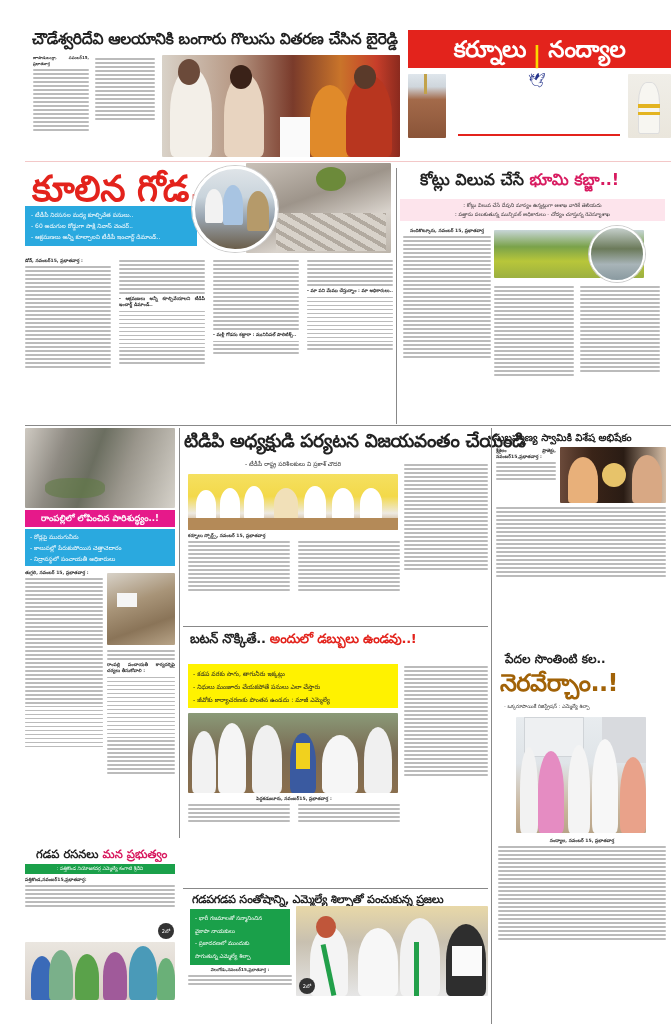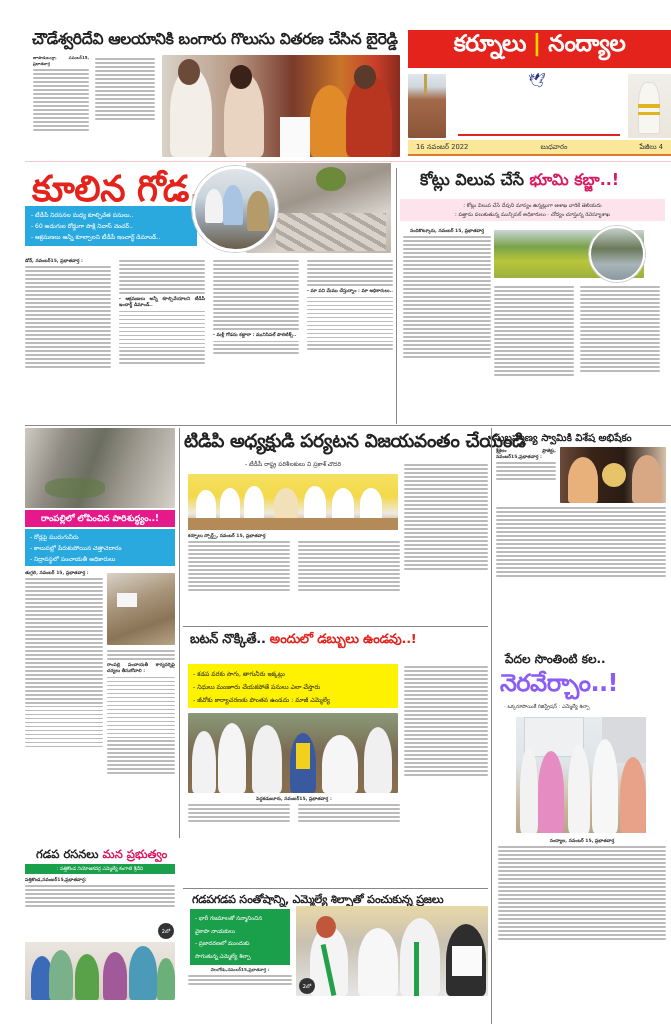--- a/index.html
+++ b/index.html
@@ -68,40 +68,35 @@
   <div class="fig" style="left:16px;top:4px;width:22px;height:26px;background:#6b4a3a;border-radius:50%;"></div>
   <div class="fig" style="left:62px;top:18px;width:40px;height:84px;background:#e8d4c0;"></div>
   <div class="fig" style="left:68px;top:10px;width:22px;height:24px;background:#3a2218;border-radius:50%;"></div>
   <div class="fig" style="left:148px;top:30px;width:40px;height:72px;background:#e08a2a;"></div>
   <div class="fig" style="left:184px;top:20px;width:46px;height:82px;background:#b8361f;"></div>
   <div class="fig" style="left:192px;top:10px;width:22px;height:24px;background:#5a3a2a;border-radius:50%;"></div>
   <div style="position:absolute;left:118px;top:62px;width:30px;height:40px;background:#fafafa;"></div>
 </div>
 
 <div class="abs" style="left:408px;top:30px;width:263px;height:128px;">
-  <div class="abs" style="left:0;top:0;width:263px;height:38px;background:#e3231c;display:flex;align-items:flex-start;justify-content:center;">
+  <div class="abs" style="left:0;top:0;width:263px;height:38px;background:#e3231c;display:flex;align-items:flex-end;justify-content:center;">
     <span style="color:#fff;font-weight:bold;font-size:23px;letter-spacing:-0.5px;">కర్నూలు</span>
     <span style="color:#fbd800;font-weight:bold;font-size:23px;margin:0 7px;">|</span>
     <span style="color:#fff;font-weight:bold;font-size:23px;letter-spacing:-0.5px;">నంద్యాల</span>
   </div>
   <div class="photo" style="left:0;top:44px;width:38px;height:64px;background:linear-gradient(180deg,#dfe6ec 0%,#cfd6dc 20%,#a36a4a 40%,#8a5438 100%);">
     <div style="position:absolute;left:16px;top:0;width:3px;height:20px;background:#c2a24a;"></div>
   </div>
   <div class="abs" style="left:120px;top:42px;font-size:14px;color:#23328a;">🕊</div>
   <div class="abs" style="left:50px;top:104px;width:162px;height:2px;background:#e3231c;"></div>
   <div class="photo" style="left:220px;top:44px;width:43px;height:64px;background:linear-gradient(180deg,#f0eee8 0%,#eae6dc 100%);">
     <div style="position:absolute;left:10px;top:8px;width:22px;height:52px;background:#f7f6f1;border-radius:40% 40% 10% 10%;border:1px solid #ddd;"></div>
     <div style="position:absolute;left:10px;top:30px;width:22px;height:4px;background:#e3b421;"></div>
     <div style="position:absolute;left:10px;top:38px;width:22px;height:3px;background:#e3b421;"></div>
   </div>
-  <div class="abs" style="left:0;top:110px;width:263px;height:16px;background:#fbe79a;border-bottom:2px solid #e0792a;display:flex;align-items:center;justify-content:space-between;padding:0 8px;font-size:6.8px;color:#333;">
-    <span>16 నవంబర్ 2022</span>
-    <span>బుధవారం</span>
-    <span>పేజీలు 4</span>
-  </div>
 </div>
 
 <div class="rule" style="left:25px;top:161px;width:646px;height:1px;background:#f3c8c8;"></div>
 
 <div class="hl" style="left:32px;top:168px;font-size:36px;color:#e3231c;letter-spacing:-0.5px;">కూలిన గోడ..!</div>
 <div class="bullet-box" style="left:25px;top:206px;width:172px;height:40px;background:#2aa9df;padding:3px 6px;font-size:6px;line-height:11px;">
   <div>- టీడీపీ నిరసనల మధ్య కూల్చివేత పనులు..</div>
   <div>- 60 అడుగుల రోడ్డుగా పాక్షి నివాస్ వెంచర్..</div>
   <div>- ఆక్రమణలు అన్నీ కూల్చాలని టీడీపీ ఇంచార్జ్ డిమాండ్..</div>
 </div>
@@ -592,21 +587,21 @@
         <div class="line"></div>
         <div class="line"></div>
         <div class="line"></div>
         <div class="line"></div>
         <div class="line"></div>
       </div>
   </div>
 </div>
 
 <div class="hl" style="left:505px;top:652px;font-size:12px;color:#222;">పేదల సొంతింటి కల..</div>
-<div class="hl" style="left:500px;top:669px;font-size:24px;color:#8b5cf6;letter-spacing:-0.5px;">నెరవేర్చాం..!</div>
+<div class="hl" style="left:500px;top:669px;font-size:24px;color:#a16207;letter-spacing:-0.5px;">నెరవేర్చాం..!</div>
 <div class="abs" style="left:504px;top:703px;width:160px;font-size:5px;color:#333;white-space:nowrap;">- ఒక్కరూపాయికే రిజిస్ట్రేషన్ : ఎమ్మెల్యే శిల్పా</div>
 <div class="photo" style="left:516px;top:717px;width:130px;height:116px;background:linear-gradient(180deg,#e8ecef 0%,#dfe4e8 40%,#c8b49a 80%,#b8a488 100%);">
   <div style="position:absolute;left:8px;top:0;width:60px;height:40px;background:#eef0f2;border:1px solid #d0d4d8;"></div>
   <div style="position:absolute;left:86px;top:0;width:44px;height:46px;background:#d8dade;"></div>
   <div class="fig" style="left:4px;top:30px;width:18px;height:86px;background:#f2f2f2;"></div>
   <div class="fig" style="left:22px;top:34px;width:26px;height:82px;background:#e58cc2;"></div>
   <div class="fig" style="left:52px;top:28px;width:22px;height:88px;background:#f4f4f4;"></div>
   <div class="fig" style="left:76px;top:22px;width:26px;height:94px;background:#f7f7f7;"></div>
   <div class="fig" style="left:104px;top:40px;width:26px;height:76px;background:#e9a28a;"></div>
 </div>

